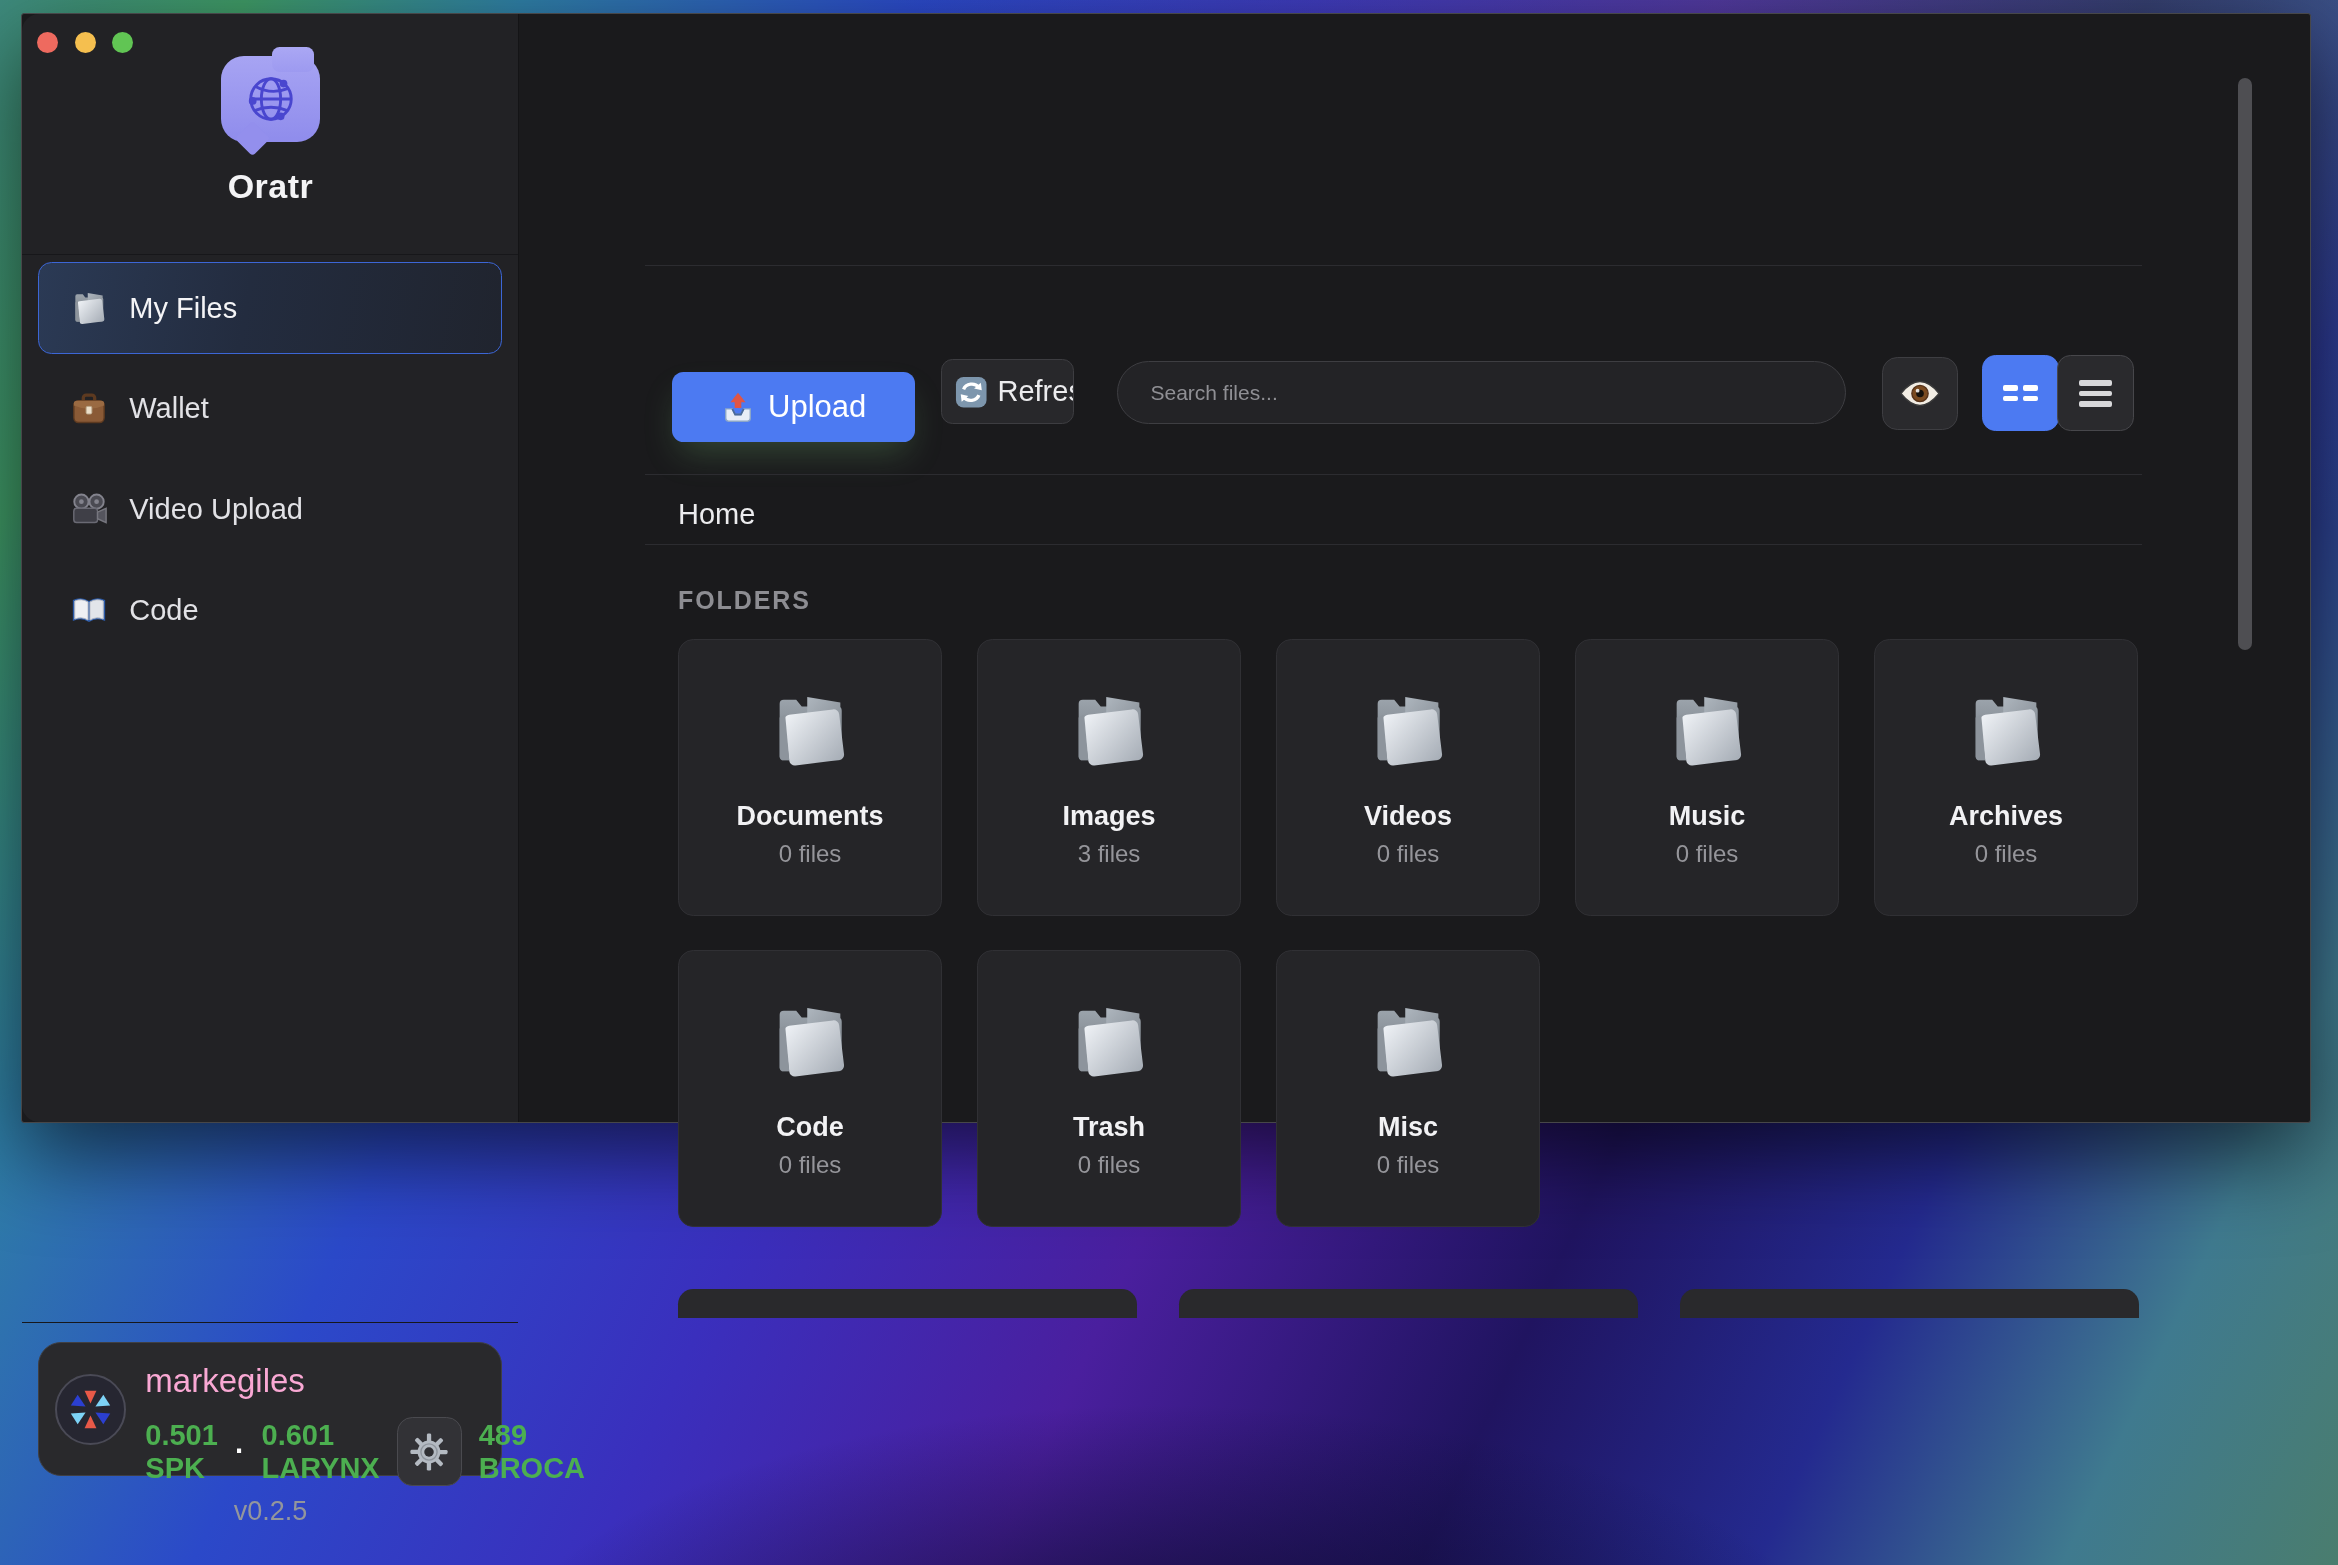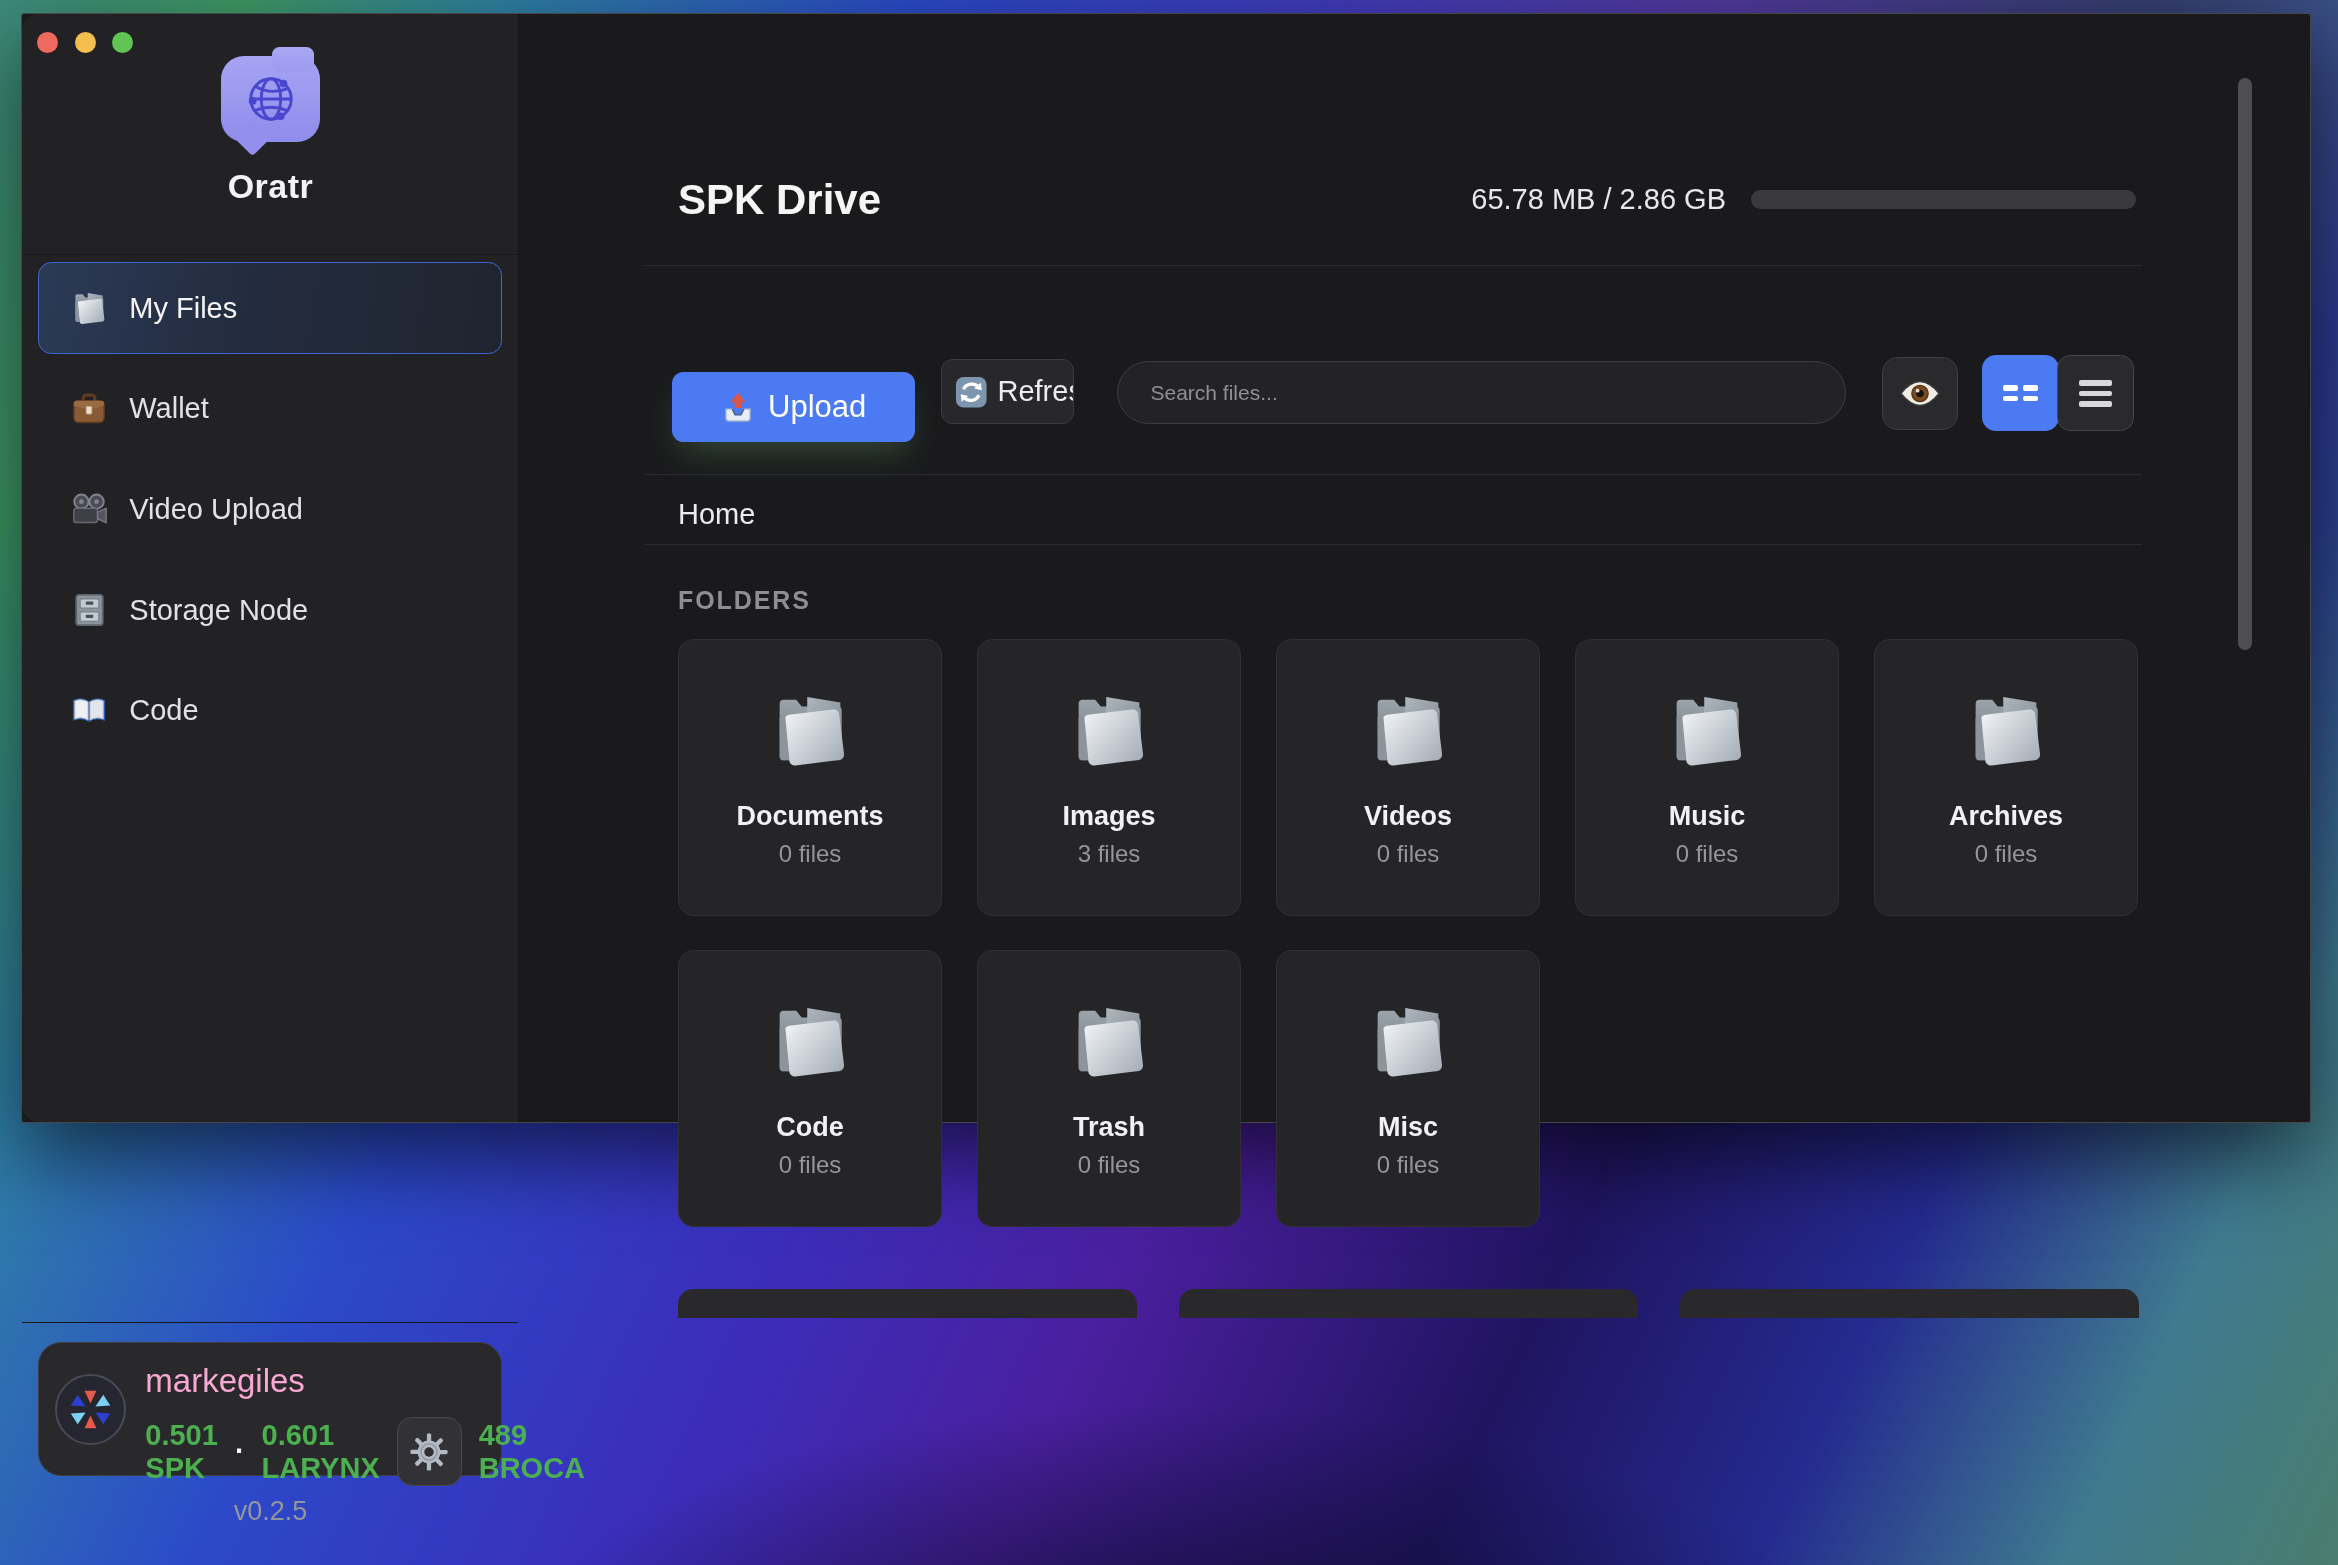--- a/index.html
+++ b/index.html
@@ -185,32 +185,20 @@
             <circle cx="12" cy="9" r="2.5" fill="#83838d"></circle>
               <circle cx="28" cy="9" r="2.5" fill="#83838d"></circle>
             <rect x="4" y="16" width="25" height="15" rx="3" fill="#3f3f47" stroke="#6a6a74" stroke-width="1.5"></rect>
             <polygon points="29,20 38,16 38,31 29,27" fill="#55555e" stroke="#77777f" stroke-width="1.5"></polygon>
           </svg>
         </span>
         <span>Video Upload</span>
       </div>
       <div class="nav-item">
         <span class="nav-ic">
-          <svg width="31" height="34" viewBox="0 0 32 36">
-            <rect x="2" y="2" width="28" height="32" rx="3" fill="#8d949c" stroke="#5f666e" stroke-width="2"></rect>
-            <rect x="6" y="6" width="20" height="10" rx="1.5" fill="#c3cad2" stroke="#7a828a" stroke-width="1.5"></rect>
-            <rect x="12" y="9" width="8" height="3.5" rx="1" fill="#4a5058"></rect>
-            <rect x="6" y="20" width="20" height="10" rx="1.5" fill="#c3cad2" stroke="#7a828a" stroke-width="1.5"></rect>
-            <rect x="12" y="23" width="8" height="3.5" rx="1" fill="#4a5058"></rect>
-          </svg>
-        </span>
-        <span>Storage Node</span>
-      </div>
-      <div class="nav-item">
-        <span class="nav-ic">
           <svg width="38" height="31" viewBox="0 0 40 32">
             <path d="M20 6 Q12 1 3 5 L3 27 Q12 23 20 28 Q28 23 37 27 L37 5 Q28 1 20 6 Z" fill="#2b5aa8"></path>
             <path d="M19 7 Q12 3 5 6 L5 25 Q12 22 19 26 Z" fill="#eef0f4" stroke="#b8bcc4" stroke-width="1"></path>
             <path d="M21 7 Q28 3 35 6 L35 25 Q28 22 21 26 Z" fill="#e2e5ea" stroke="#b8bcc4" stroke-width="1"></path>
           </svg>
         </span>
         <span>Code</span>
       </div>
     </div>
 
@@ -261,29 +249,20 @@
           </span>
         </div>
       </div>
     </div>
 
     <div class="version">v0.2.5</div>
   </div>
 
   <div class="main">
 
-    <div class="drive-header">
-      <div class="page-title">SPK Drive</div>
-      <div class="storage">
-        <span class="storage-text">65.78 MB / 2.86 GB</span>
-        <span class="progress-track">
-          <span class="progress-fill" style="width: 5.5%;"></span>
-        </span>
-      </div>
-    </div>
 
     <div class="m-divider d1"></div>
 
     <div class="toolbar">
       <button class="upload-btn">
         <svg width="34" height="34" viewBox="0 0 36 36">
           <polygon points="18,3 26,13 21.5,13 21.5,19 14.5,19 14.5,13 10,13" fill="#e05545"></polygon>
           <path d="M5 20 L12 20 L15 26 L21 26 L24 20 L31 20 L31 30 Q31 33 28 33 L8 33 Q5 33 5 30 Z" fill="#e8eef7" stroke="#8ca6c8" stroke-width="1.5"></path>
           <path d="M12 20 L15 26 L21 26 L24 20" fill="none" stroke="#4a6a9a" stroke-width="2"></path>
         </svg>

